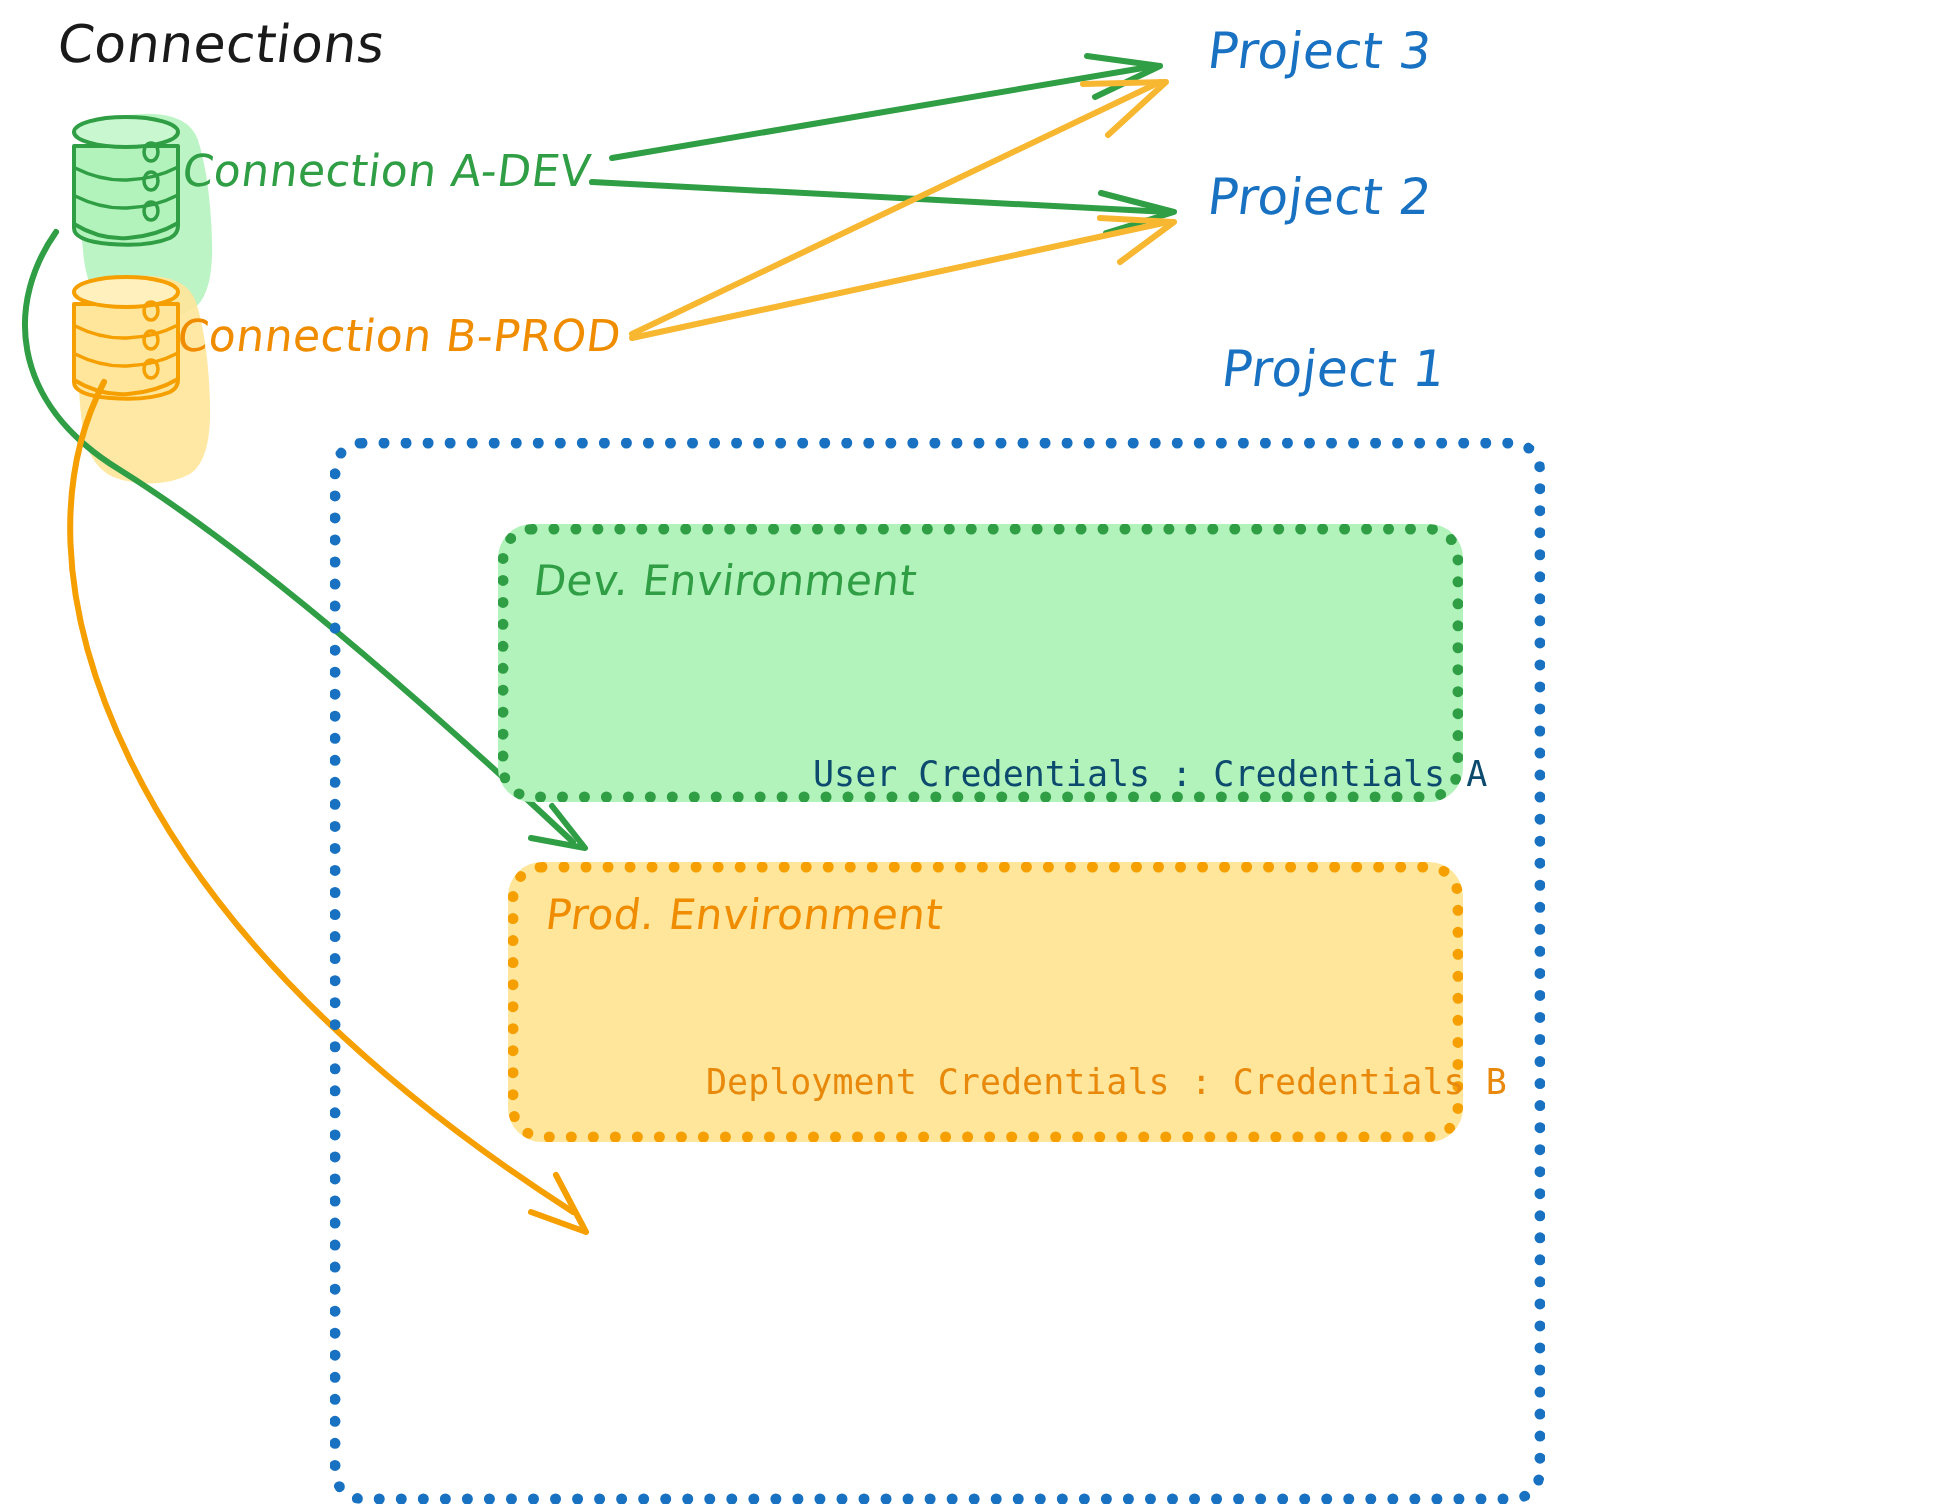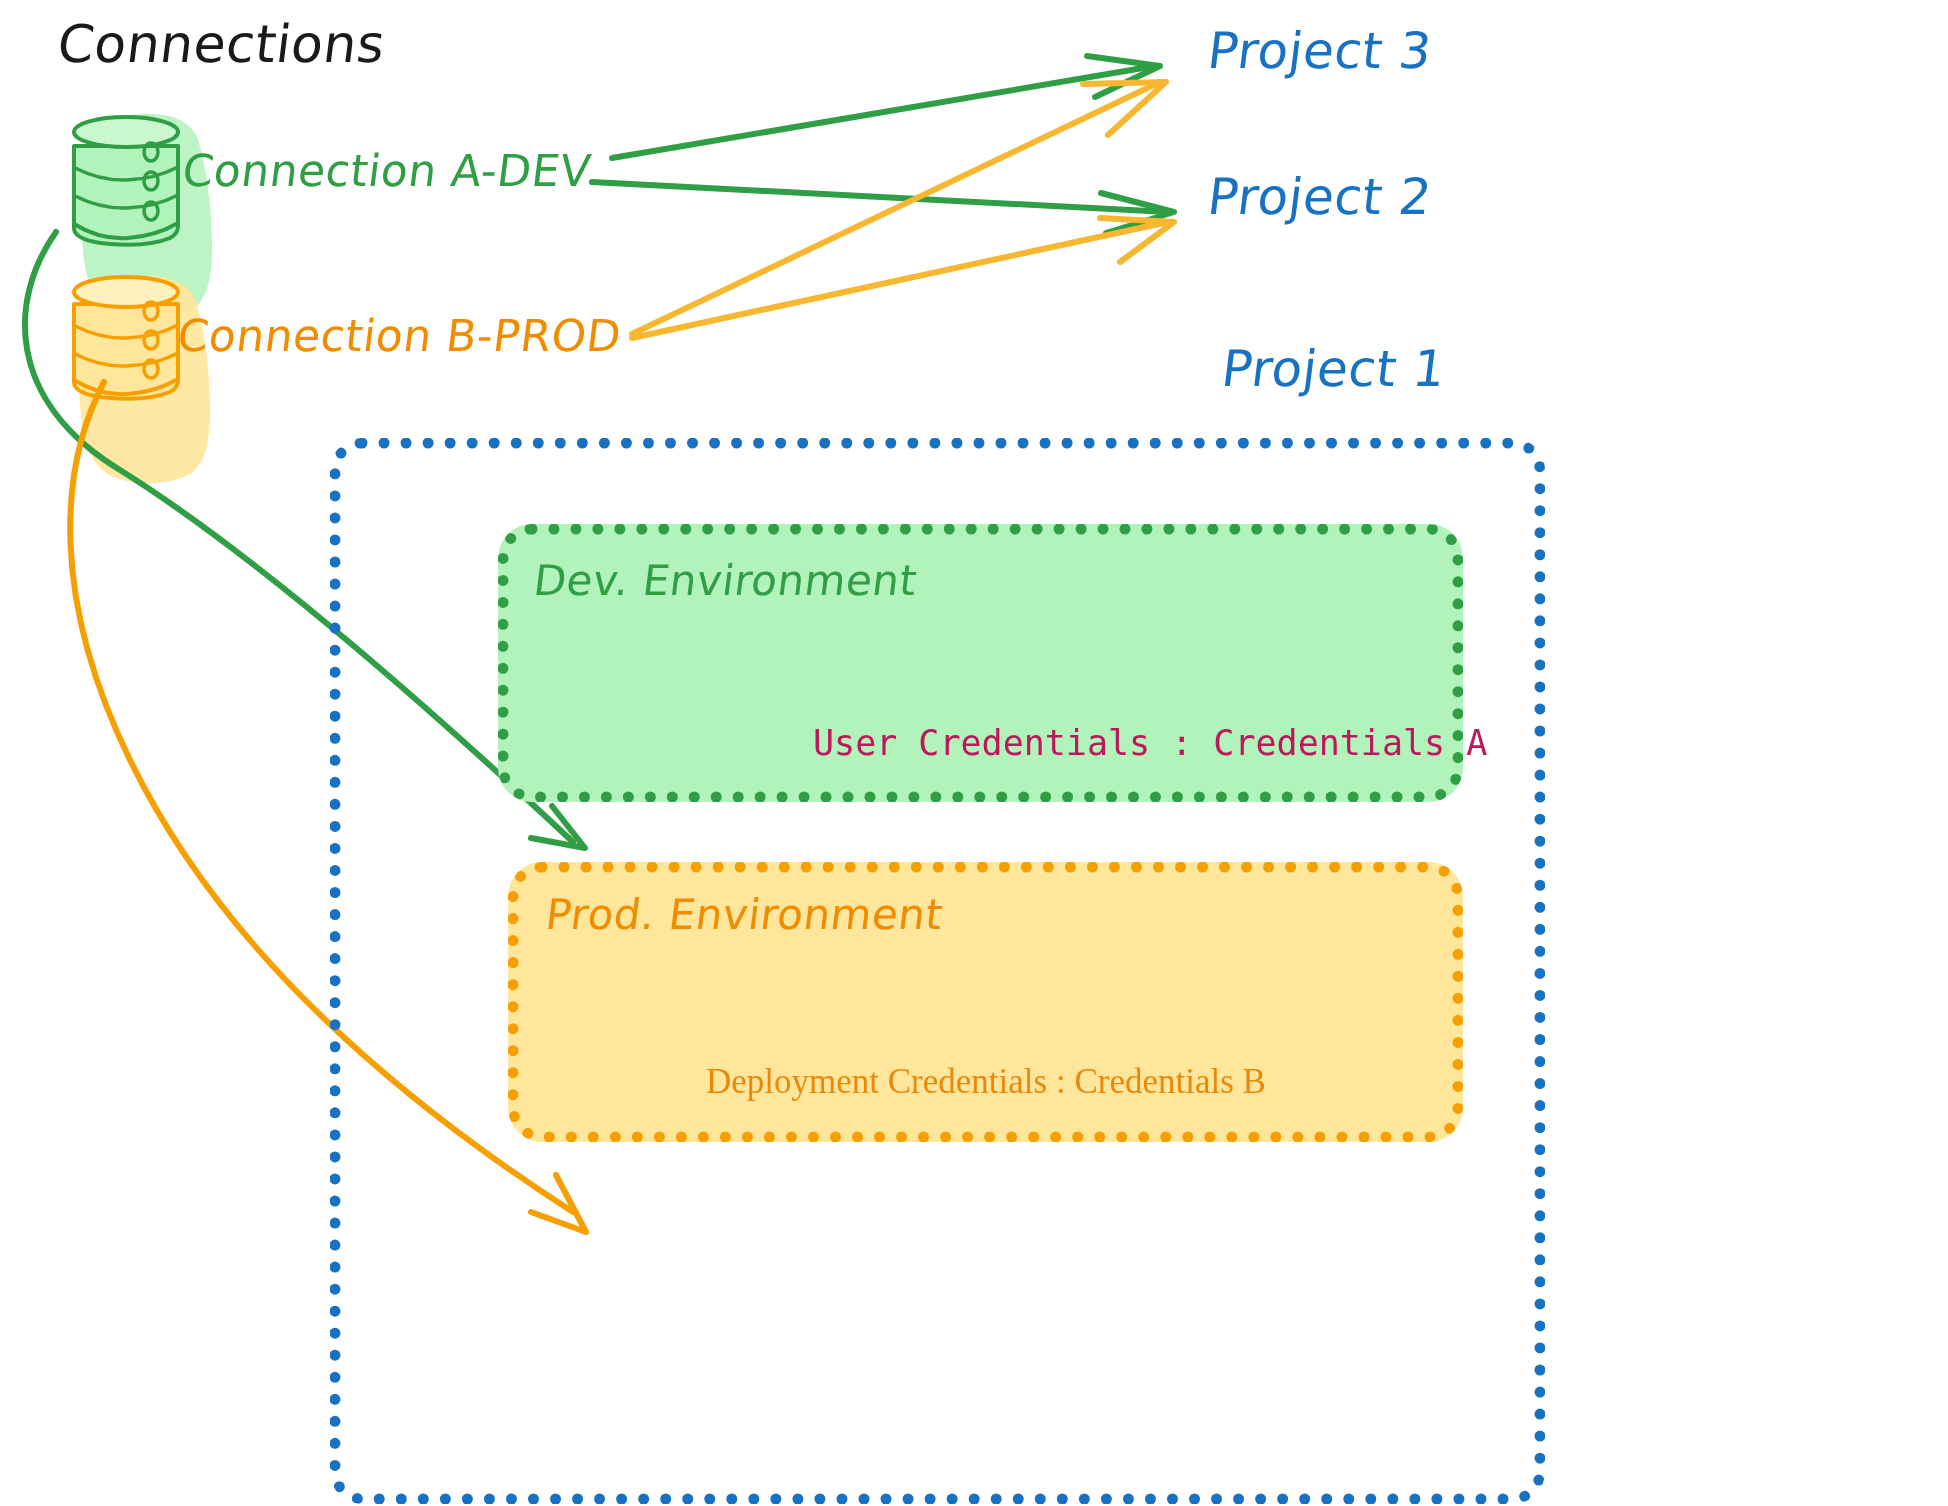--- a/index.html
+++ b/index.html
@@ -85,30 +85,29 @@
     color: #2f9e44;
   }
   #label-prod-env {
     left: 546px;
     top: 890px;
     font-size: 42px;
     color: #f08c00;
   }
   #label-dev-creds {
     left: 813px;
-    top: 723px;
+    top: 754px;
     font-size: 35px;
-    color: #be185d;
+    color: #0c4a6e;
   }
   #label-prod-creds {
     left: 706px;
     top: 1062px;
     font-size: 35px;
     color: #e8890c;
-    font-family: Liberation Serif, serif;
   }
 
   
   .dotbox {
     position: absolute;
     box-sizing: border-box;
   }
   #box-project-1 {
     left: 330px;
     top: 438px;

